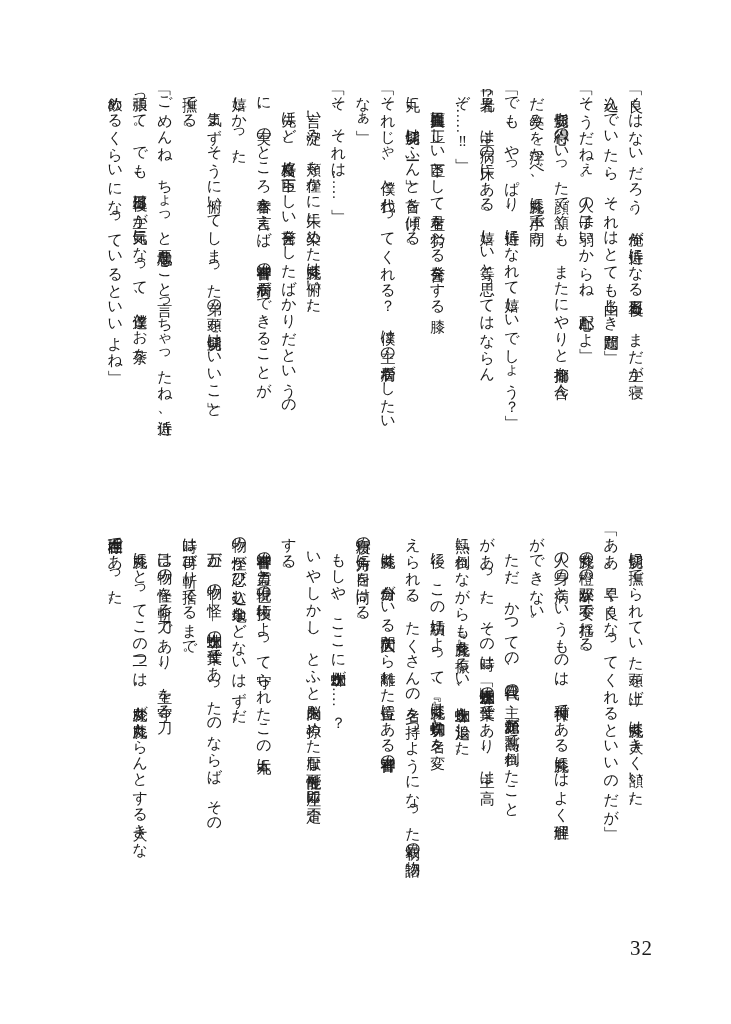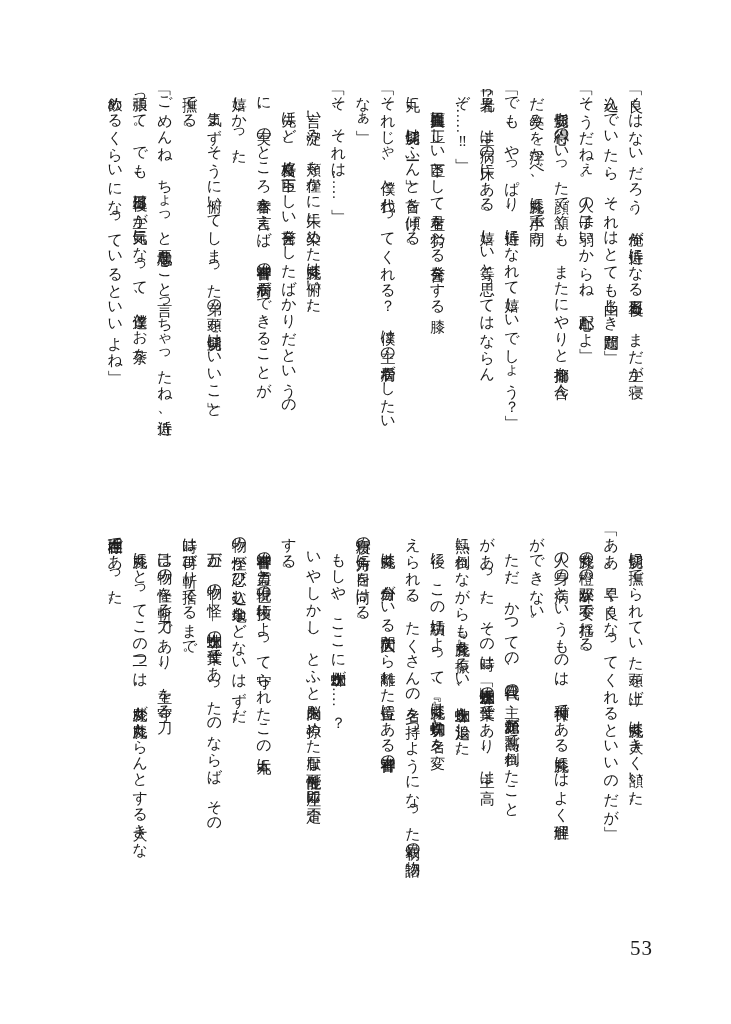--- a/index.html
+++ b/index.html
@@ -87,15 +87,15 @@
     <div class="col">する。</div>
     <div class="col">　審神者の霊力と現世の技術によって守られたこの本丸に、</div>
     <div class="col">物の怪が忍び込む余地などないはずだ。</div>
     <div class="col">　万が一、物の怪――土蜘蛛の仕業であったのならば、その</div>
     <div class="col">時は再び斬り捨てるまで。</div>
     <div class="col">　己は物の怪を斬る刀であり、主を守る刀。</div>
     <div class="col">　膝丸にとってこの二つは、膝丸が膝丸たらんとする大きな</div>
     <div class="col">存在理由であった。</div>
   </div>
 
-  <div class="page-number">53</div>
+  <div class="page-number">32</div>
 
 </div>
 
 </body></html>

